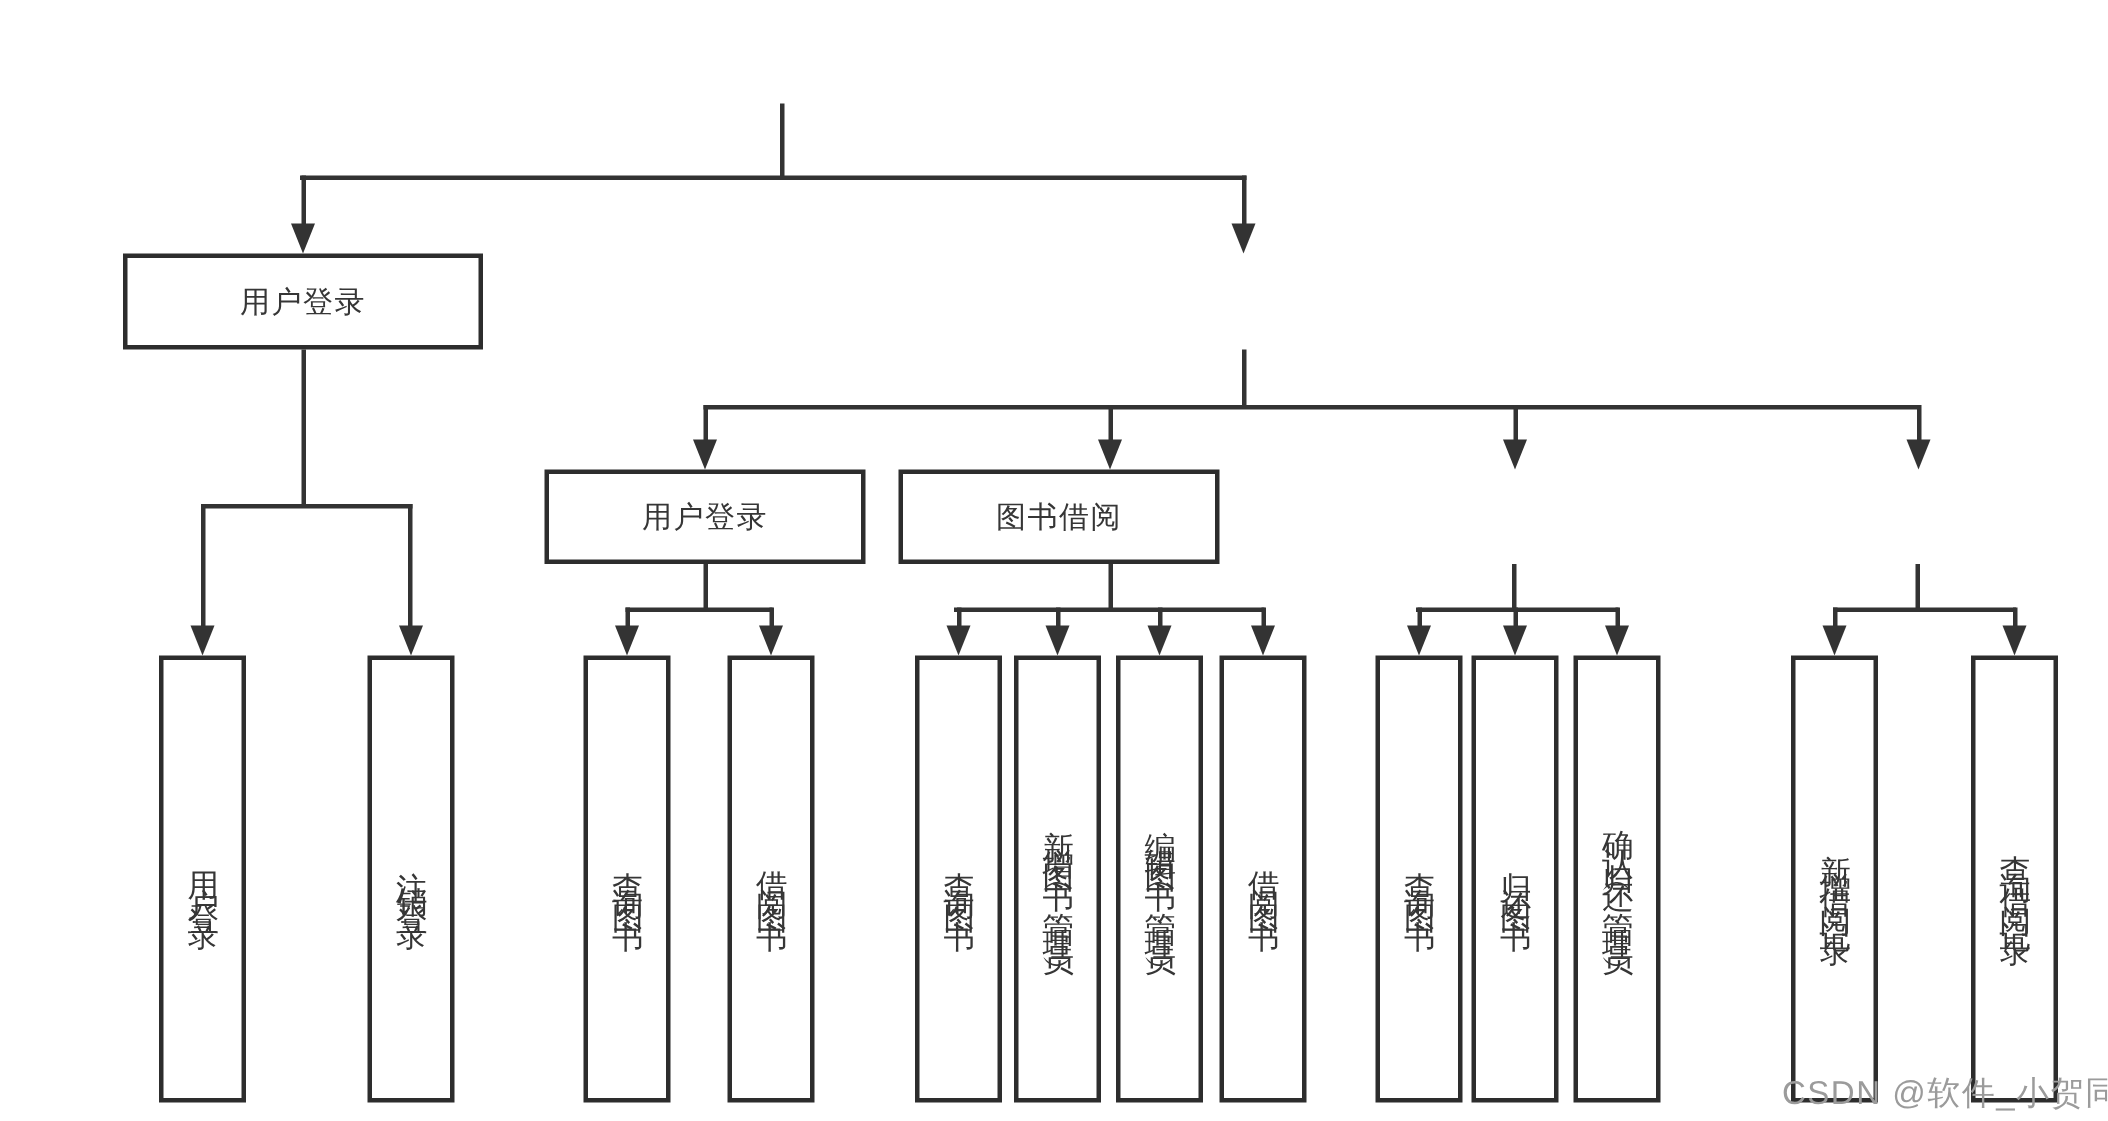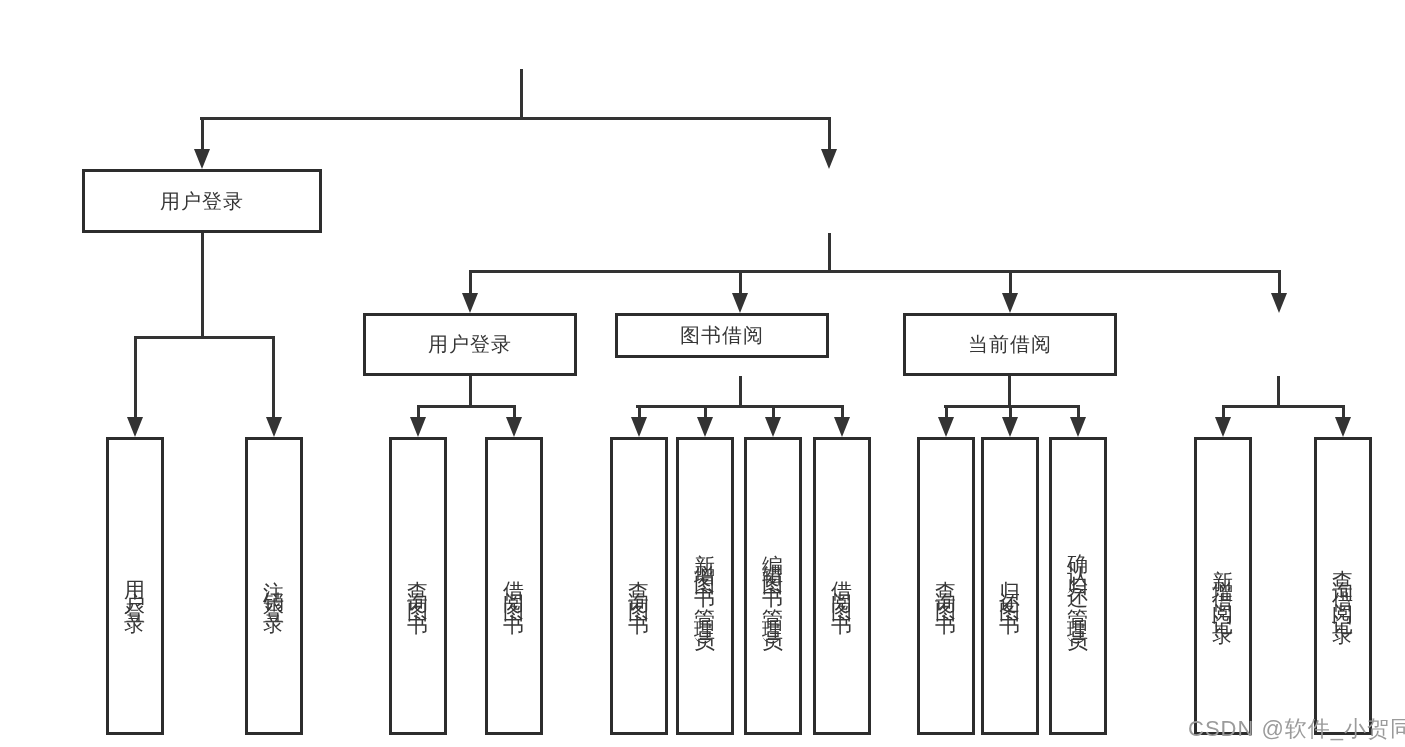--- a/index.html
+++ b/index.html
@@ -34,25 +34,22 @@
 <div id="stage">
 
 
   <div class="box" style="left:82px;top:169px;width:240px;height:64px">
     <span class="hlabel">用户登录</span>
   </div>
 
   <div class="box" style="left:363px;top:313px;width:214px;height:63px">
     <span class="hlabel">用户登录</span>
   </div>
-  <div class="box" style="left:615px;top:313px;width:214px;height:45px">
+  <div class="box" style="left:599px;top:313px;width:214px;height:63px">
     <span class="hlabel">图书借阅</span>
-  </div>
-  <div class="box" style="left:903px;top:313px;width:214px;height:63px">
-    <span class="hlabel">当前借阅</span>
   </div>
 
   <div class="box" style="left:106px;top:437px;width:58px;height:298px">
     <span class="vlabel">用户登录</span>
   </div>
   <div class="box" style="left:245px;top:437px;width:58px;height:298px">
     <span class="vlabel">注销登录</span>
   </div>
 
   <div class="box" style="left:389px;top:437px;width:58px;height:298px">

